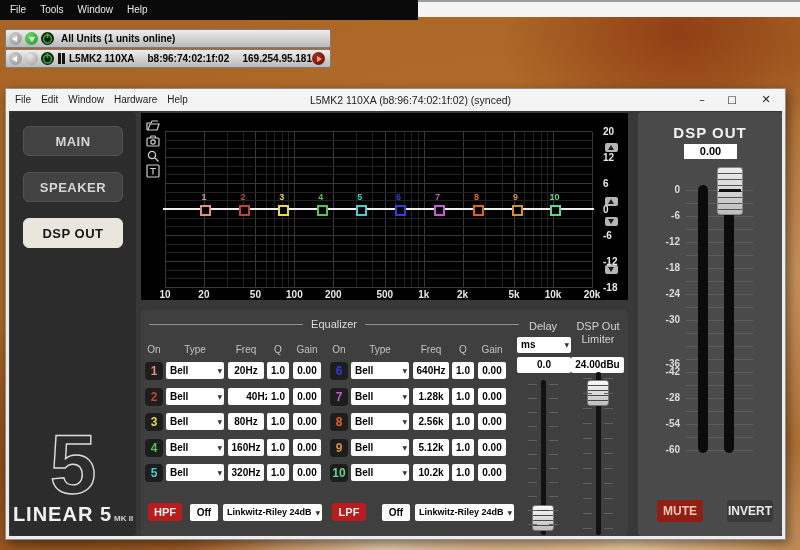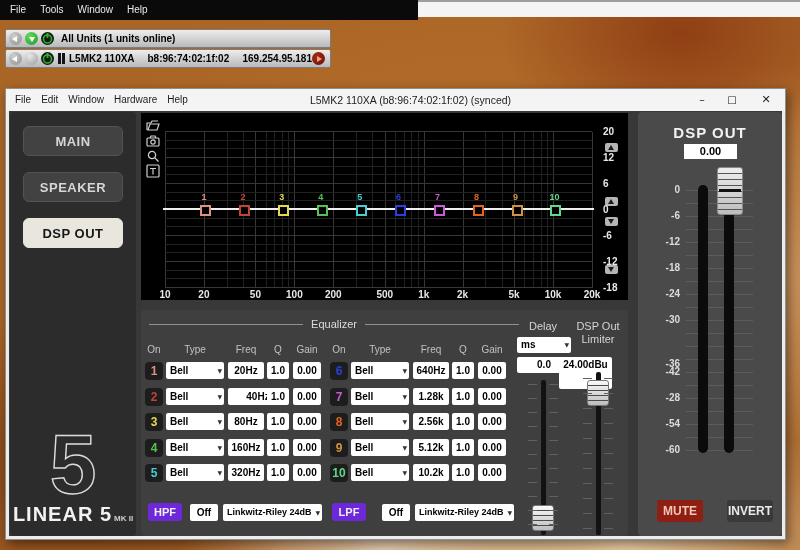--- a/index.html
+++ b/index.html
@@ -69,21 +69,21 @@
   .eqtitle{position:absolute;left:8px;top:8px;width:370px;display:flex;align-items:center;gap:8px;font-size:11px;color:#dcdcdc;}
   .eqtitle::before,.eqtitle::after{content:"";height:1px;background:#8f8f8f;flex:1;}
   .eqgrp{position:absolute;top:30px;width:180px;height:152px;}
   .eqh{position:absolute;top:4px;text-align:center;font-size:10px;color:#c2c2c2;}
   .eqnum{position:absolute;left:0;width:18px;height:18px;background:#1d1d1d;border-radius:4px;font-size:12px;font-weight:bold;text-align:center;line-height:18px;cursor:pointer;}
   .fld{position:absolute;height:17px;background:#fff;color:#000;font-size:10px;font-weight:bold;text-align:center;line-height:17px;border-radius:2px;cursor:text;}
   .f-freq{left:83px;width:36px;}.f-q{left:122px;width:22px;}.f-gain{left:148px;width:28px;}
   .sel{position:absolute;height:17px;background:#fff;color:#000;font-size:10px;font-weight:bold;line-height:17px;text-align:left;padding-left:4px;border-radius:2px;box-sizing:border-box;overflow:hidden;white-space:nowrap;cursor:pointer;}
   .sel::after{content:"▼";font-family:"DejaVu Sans",sans-serif;font-size:6px;position:absolute;right:2px;top:0;color:#333;background:#fff;padding-left:1px;}
   .eqsel{left:21px;width:58px;}
-  .filtbtn{position:absolute;height:18px;width:34px;background:#6d28d9;color:#efefef;font-size:11px;font-weight:bold;text-align:center;line-height:18px;border-radius:3px;}
+  .filtbtn{position:absolute;height:18px;width:34px;background:#b91c1c;color:#efefef;font-size:11px;font-weight:bold;text-align:center;line-height:18px;border-radius:3px;}
   .modefld{position:absolute;height:17px;width:28px;top:194px;}
   .lrsel{position:absolute;width:99px;top:194px;height:17px;font-size:9px;}
   .collbl{position:absolute;text-align:center;font-size:11px;color:#d4d4d4;}
   .vslider{position:absolute;width:30px;}
   .vtrack{position:absolute;left:13px;top:0;bottom:0;width:5px;background:#121212;border-radius:2px;}
   .tickL,.tickR{position:absolute;height:1px;background:#606060;width:9px;}
   .tickL{left:0;}.tickR{right:0;}
   .vhandle{position:absolute;left:4px;width:22px;height:26px;border:1px solid #777;border-radius:3px;box-sizing:border-box;cursor:grab;
     background-image:repeating-linear-gradient(rgba(0,0,0,0) 0 4px,#4a4a4a 4px 5px),linear-gradient(#fafafa,#bdbdbd);}
   
@@ -321,21 +321,21 @@
             <div class="tickL" style="top: 116px;"></div>
             <div class="tickR" style="top: 116px;"></div>
             <div class="tickL" style="top: 130px;"></div>
             <div class="tickR" style="top: 130px;"></div>
             <div class="tickL" style="top: 144px;"></div>
             <div class="tickR" style="top: 144px;"></div>
           </div>
 
         <div class="collbl" style="left:427px;top:10px;width:60px;">DSP Out</div>
         <div class="collbl" style="left:427px;top:23px;width:60px;">Limiter</div>
-        <div class="fld" style="left:418px;top:47px;width:53px;height:32px;line-height:16px;">24.00dBu</div>
+        <div class="fld" style="left:430px;top:47px;width:53px;height:16px;line-height:16px;">24.00dBu</div>
         <div class="vslider" id="limiter-slider" style="left:442px;top:62px;height:163px;">
           <div class="vtrack"></div>
           <div class="vhandle" style="top:8px;"></div>
         <div class="tickL" style="top: 6px;"></div>
             <div class="tickR" style="top: 6px;"></div>
             <div class="tickL" style="top: 21px;"></div>
             <div class="tickR" style="top: 21px;"></div>
             <div class="tickL" style="top: 36px;"></div>
             <div class="tickR" style="top: 36px;"></div>
             <div class="tickL" style="top: 51px;"></div>

